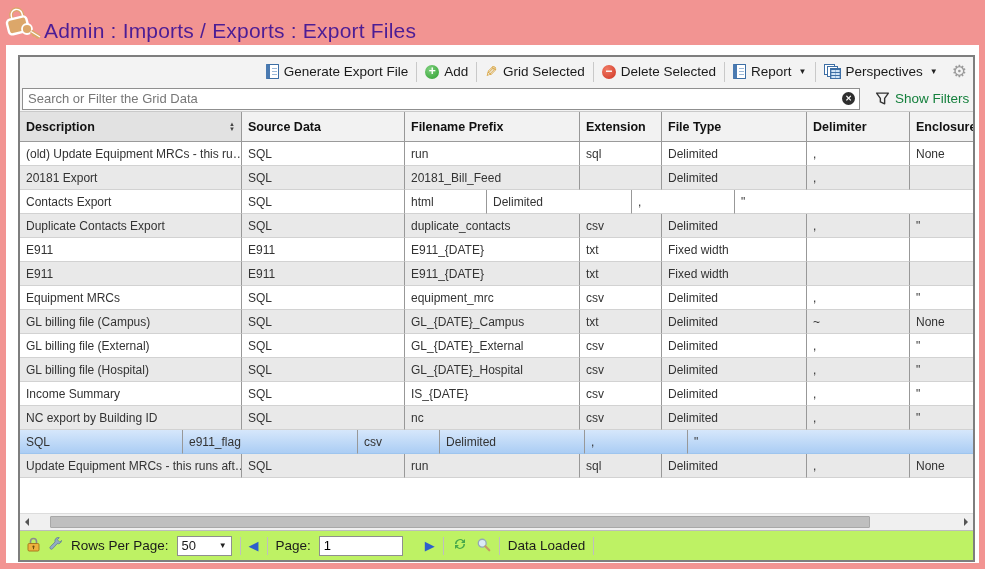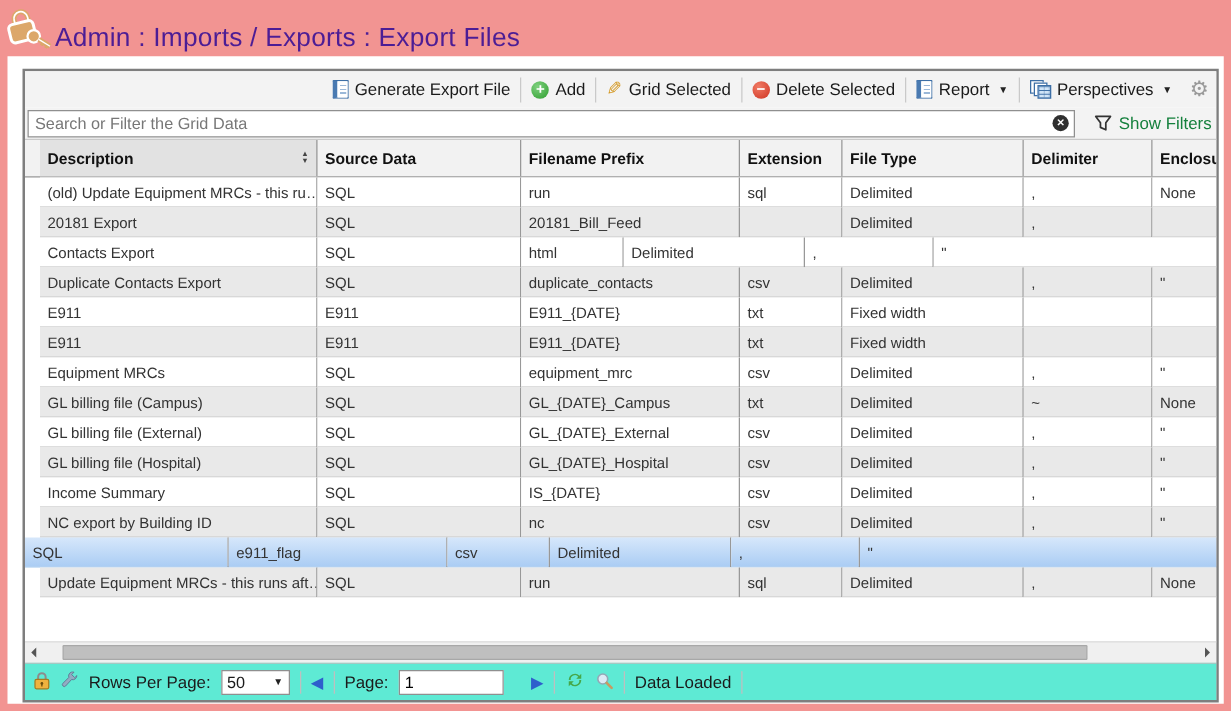--- a/index.html
+++ b/index.html
@@ -52,40 +52,40 @@
   .clear-btn { position:absolute; right:5px; top:4px; width:13px; height:13px; border-radius:50%;
                background:#2f2f2f; color:#fff; font-size:8px; font-weight:bold; line-height:13px; text-align:center; }
   .show-filters { display:flex; align-items:center; gap:5px; margin-left:15px; font-size:13.5px; color:#15803d; }
 
   
   .ghead { display:flex; height:30px; flex:0 0 30px; border-bottom:1px solid #9a9a9a; background:#f2f2f2; }
   .hcell { display:flex; align-items:center; padding:0 6px; font-size:12.5px; font-weight:bold; color:#111;
            border-right:1px solid #989898; overflow:hidden; white-space:nowrap; }
   .hcell.sorted { background:#e2e2e2; justify-content:space-between; }
   .sorticon { display:flex; flex-direction:column; line-height:5px; font-size:6px; color:#444; }
-  .c0{width:222px;margin-left:12px;} .c1{width:163px;} .c2{width:175px;} .c3{width:82px;} .c4{width:145px;} .c5{width:103px;}
+  .c0{width:222px;} .c1{width:163px;} .c2{width:175px;} .c3{width:82px;} .c4{width:145px;} .c5{width:103px;}
   .c6{flex:1; border-right:none !important;}
   .grow { display:flex; height:24px; flex:0 0 24px; }
   .gcell { display:flex; align-items:center; padding:0 6px; font-size:12px; color:#333;
            border-right:1px solid #989898; border-bottom:1px solid #d2d2d2; background:#fff;
            overflow:hidden; white-space:nowrap; }
   .grow.alt .gcell { background:#e9e9e9; }
   .grow.sel .gcell { background:linear-gradient(#d6e7fb, #abcdf4); border-bottom-color:#9ec5ee; }
   .spacer { flex:1; background:#fff; }
 
   
   .hscroll { position:relative; height:17px; flex:0 0 17px; background:#f0f0f0; border-top:1px solid #dcdcdc; }
   .sb-arrow { position:absolute; top:4px; width:0; height:0; border:4px solid transparent; }
   .sb-arrow.left { left:5px; border-right-color:#555; border-left:none; }
   .sb-arrow.right { right:5px; border-left-color:#555; border-right:none; }
   .sb-thumb { position:absolute; left:30px; top:2px; width:820px; height:12px; background:#bfbfbf;
               border:1px solid #a8a8a8; border-radius:1px; }
 
   
-  .footer { height:30px; flex:0 0 30px; background:#5eead4; border-top:1px solid #bdbdbd;
+  .footer { height:30px; flex:0 0 30px; background:#bef264; border-top:1px solid #bdbdbd;
             display:flex; align-items:center; padding:0 7px; gap:8px; font-size:13.5px; color:#1b1b1b; }
   .fsep { width:1px; height:18px; background:#bfbfbf; }
   .selbox { width:55px; height:20px; background:#fff; border:1px solid #8f8f8f; display:flex;
             align-items:center; justify-content:space-between; padding:0 4px; font-size:13px; }
   .pageinput { width:84px; height:20px; border:1px solid #8f8f8f; font-family:inherit; font-size:13px; padding:0 4px; }
   .pager { color:#2e5fcc; font-size:13px; }
   .pager.next { margin-left:14px; }
   .ftext { white-space:nowrap; }
 </style>
 </head>

